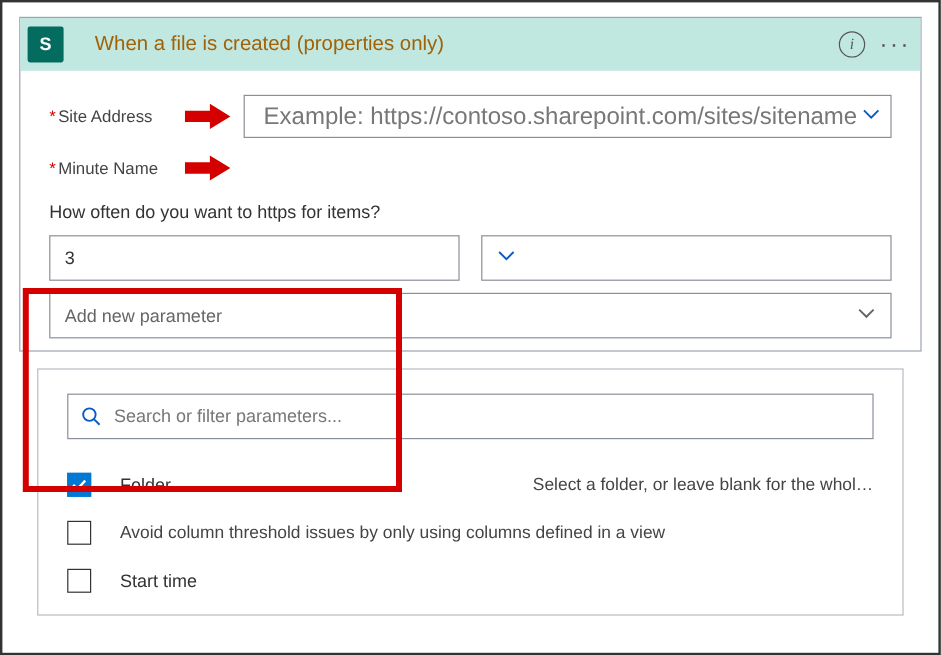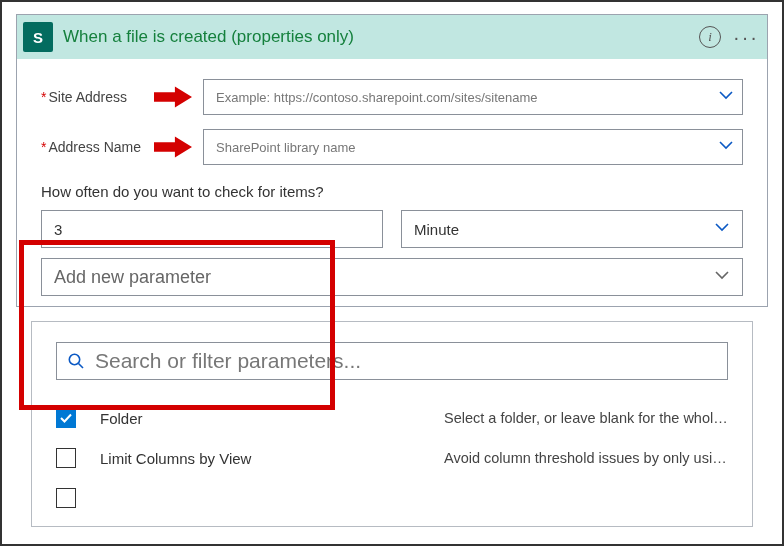--- a/index.html
+++ b/index.html
@@ -1,44 +1,44 @@
 <!DOCTYPE html>
 <html><head>
 <meta charset="utf-8">
 <style>
   * { box-sizing: border-box; font-family: "Segoe UI", Arial, sans-serif; }
   body { margin: 0; width: 784px; height: 546px; background: #fff; border: 2px solid #333; padding: 12px 14px 14px 14px; }
   .card { border: 1px solid #9ca3af; }
   .header { display: flex; align-items: center; background: #c1e7e1; height: 44px; padding: 0 8px 0 6px; }
   .sp-icon { width: 30px; height: 30px; background: #036c5f; border-radius: 2px; display: flex; align-items: center; justify-content: center; color: #fff; font-weight: 600; font-size: 15px; margin-right: 10px; }
-  .header-title { flex: 1; font-size: 17px; color: #15803d; }
+  .header-title { flex: 1; font-size: 17px; color: #a16207; margin-left: 16px; }
   .hdr-actions { display: flex; align-items: center; gap: 12px; color: #555; }
   .info-circle { width: 22px; height: 22px; border: 1.4px solid #555; border-radius: 50%; display:flex;align-items:center;justify-content:center; font-size:13px; font-style: italic; font-family: Georgia, serif; }
   .dots { font-size: 20px; letter-spacing: 2px; line-height: 10px; }
   .body { padding: 20px 24px 10px 24px; }
   .row { display: flex; align-items: center; margin-bottom: 14px; }
   .lbl { width: 102px; font-size: 14px; color: #444; white-space: nowrap; overflow: hidden; }
   .star { color: #d40000; margin-right: 2px; }
   .arrow { width: 60px; display:flex; align-items:center; justify-content:center; }
   .arrow svg { width: 38px; height: 22px; }
   .combo { flex: 1; height: 36px; border: 1px solid #8a9099; display:flex; align-items:center; padding: 0 8px 0 12px; }
-  .combo .ph { flex:1; color:#777; font-size: 13px; }
+  .combo .ph { flex:1; color:#777; font-size: 20px; text-align: center; }
   .chev { color:#0b59c4; }
   .chev svg, .chev-grey svg { width:16px; height:16px; }
   .chev-grey { color:#666; }
   .question { font-size: 15px; color:#333; margin: 18px 0 10px 0; }
   .pair { display:flex; gap:18px; margin-bottom: 10px; }
   .pair .txtbox { width: 50%; height:38px; border:1px solid #8a9099; display:flex; align-items:center; padding:0 12px; }
   .pair .txtbox .val { flex:1; font-size:15px; color:#333; }
-  .addparam { height:38px; border:1px solid #8a9099; display:flex; align-items:center; padding:0 12px; color:#666; font-size:18px; }
+  .addparam { height:38px; border:1px solid #8a9099; display:flex; align-items:center; padding:0 12px; color:#666; font-size:15px; }
   .addparam span.t { flex:1; }
 
   .dropdown { margin: 14px 15px 0 15px; border: 1px solid #b6bbc2; background:#fff; padding: 20px 24px 8px 24px; }
   .searchbox { height:38px; border:1px solid #8a9099; display:flex; align-items:center; padding:0 10px; gap:10px; margin-bottom: 18px; }
-  .searchbox .sph { color:#777; font-size:21px; }
+  .searchbox .sph { color:#777; font-size:15px; }
   .sicon { color:#0b59c4; width:18px; height:18px; display:flex; align-items:center; justify-content:center;}
   .opt { display:flex; align-items:center; height:40px; font-size:15px; color:#333; gap:24px; }
   .cb { width:20px; height:20px; border:1.5px solid #333; display:flex; align-items:center; justify-content:center; }
   .cb.checked { background:#0078d4; border-color:#0078d4; color:#fff; }
   .opt .name { width: 320px; }
   .opt .desc { flex:1; color:#444; font-size:14.5px; white-space:nowrap; overflow:hidden; text-overflow:ellipsis; }
 
   .redbox { position:absolute; border: 5px solid #d40000; pointer-events:none; }
   .wrap { position: relative; }
 </style>
@@ -68,42 +68,35 @@
       </div>
       <div class="combo">
         <span class="ph">Example: https://contoso.sharepoint.com/sites/sitename</span>
         <span class="chev"><svg viewBox="0 0 16 16">
                 <path d="M2 5 L8 11 L14 5" stroke="currentColor" stroke-width="1.6" fill="none"></path>
               </svg></span>
       </div>
     </div>
 
     <div class="row">
-      <div class="lbl"><span class="star">*</span><span>Address Name</span></div>
+      <div class="lbl"><span class="star">*</span><span>Minute Name</span></div>
       <div class="arrow">
         <svg viewBox="0 0 40 22">
               <polygon points="0,6 22,6 22,0 40,11 22,22 22,16 0,16" fill="#d40000"></polygon>
             </svg>
       </div>
-      <div class="combo">
-        <span class="ph">SharePoint library name</span>
-        <span class="chev"><svg viewBox="0 0 16 16">
-                <path d="M2 5 L8 11 L14 5" stroke="currentColor" stroke-width="1.6" fill="none"></path>
-              </svg></span>
-      </div>
     </div>
 
-    <div class="question">How often do you want to check for items?</div>
+    <div class="question">How often do you want to https for items?</div>
 
     <div class="pair">
       <div class="txtbox">
         <span class="val">3</span>
       </div>
       <div class="txtbox">
-        <span class="val">Minute</span>
         <span class="chev"><svg viewBox="0 0 16 16">
                 <path d="M2 5 L8 11 L14 5" stroke="currentColor" stroke-width="1.6" fill="none"></path>
               </svg></span>
       </div>
     </div>
 
     <div class="addparam">
       <span class="t">Add new parameter</span>
       <span class="chev-grey"><svg viewBox="0 0 16 16">
               <path d="M2 5 L8 11 L14 5" stroke="currentColor" stroke-width="1.6" fill="none"></path>
@@ -127,22 +120,22 @@
     <div class="cb checked">
           <svg width="14" height="14" viewBox="0 0 14 14">
             <path d="M2 7 L5.5 10.5 L12 3.5" stroke="#fff" stroke-width="2" fill="none"></path>
           </svg>
         </div>
     <div class="name">Folder</div>
     <div class="desc">Select a folder, or leave blank for the whole library</div>
   </div>
   <div class="opt">
     <div class="cb"></div>
-    <div class="name">Limit Columns by View</div>
     <div class="desc">Avoid column threshold issues by only using columns defined in a view</div>
   </div>
   <div class="opt">
     <div class="cb"></div>
+    <div class="name">Start time</div>
   </div>
 </div>
 
 <div class="redbox" style="left:3px; top:226px; width:316px; height:170px;"></div>
 </div>
 
 </body></html>

